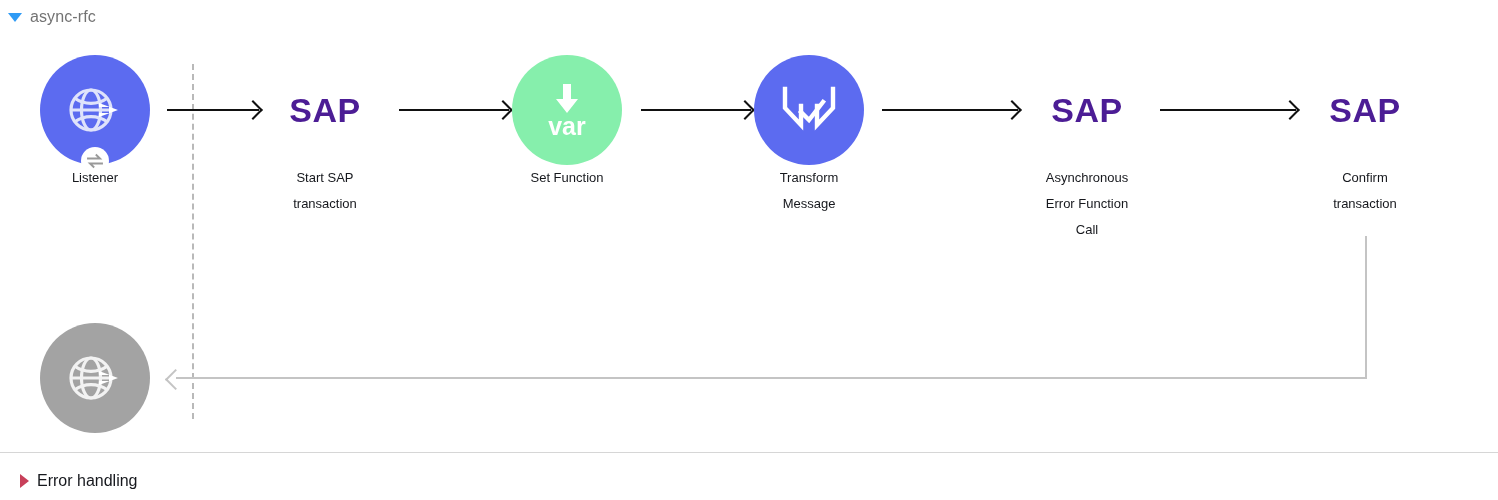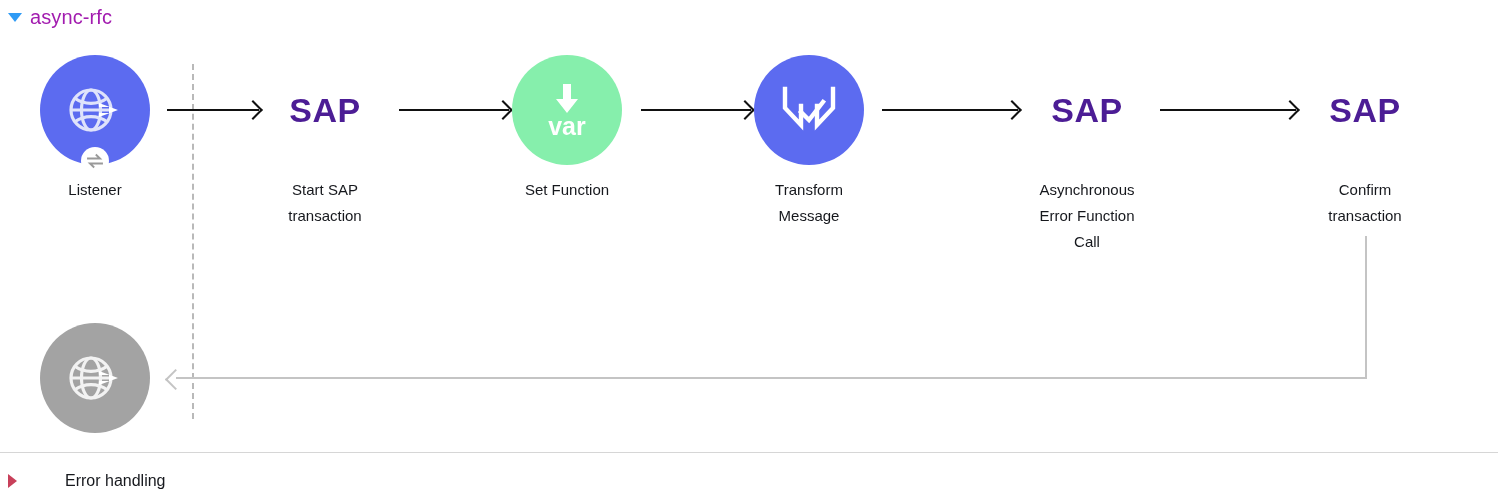--- a/index.html
+++ b/index.html
@@ -36,22 +36,22 @@
     border-left: 7px solid transparent;
     border-right: 7px solid transparent;
     border-top: 9px solid #2f9bf5;
   }
   .tri-right {
     border-top: 7px solid transparent;
     border-bottom: 7px solid transparent;
     border-left: 9px solid #c8405a;
   }
   .flow-title {
-    font-size: 20px;
-    color: #a21caf;
+    font-size: 16px;
+    color: #737373;
     letter-spacing: .1px;
   }
 
   
   .node {
     position: absolute;
     width: 190px;
     text-align: center;
   }
   .node-icon-wrap {
@@ -80,22 +80,22 @@
     width: 28px;
     height: 28px;
     border-radius: 50%;
     background: #ffffff;
     display: flex;
     align-items: center;
     justify-content: center;
   }
 
   .node-label {
-    margin-top: 12px;
-    font-size: 15px;
+    margin-top: 0;
+    font-size: 13px;
     line-height: 26px;
     color: #16181d;
     white-space: pre-line;
   }
 
   
   .sap-wordmark {
     width: 110px;
     height: 110px;
     margin: 0 auto;
@@ -149,25 +149,24 @@
   
   .divider {
     position: absolute;
     left: 0;
     width: 1498px;
     height: 1px;
     background: #d6d6d6;
   }
   .error-header {
     position: absolute;
-    left: 8px;
+    left: 20px;
     display: flex;
     align-items: center;
     height: 24px;
-    gap: 40px;
   }
   .error-title {
     font-size: 16px;
     color: #16181d;
   }
 </style>
 </head>
 <body>
 
 <div id="canvas">

